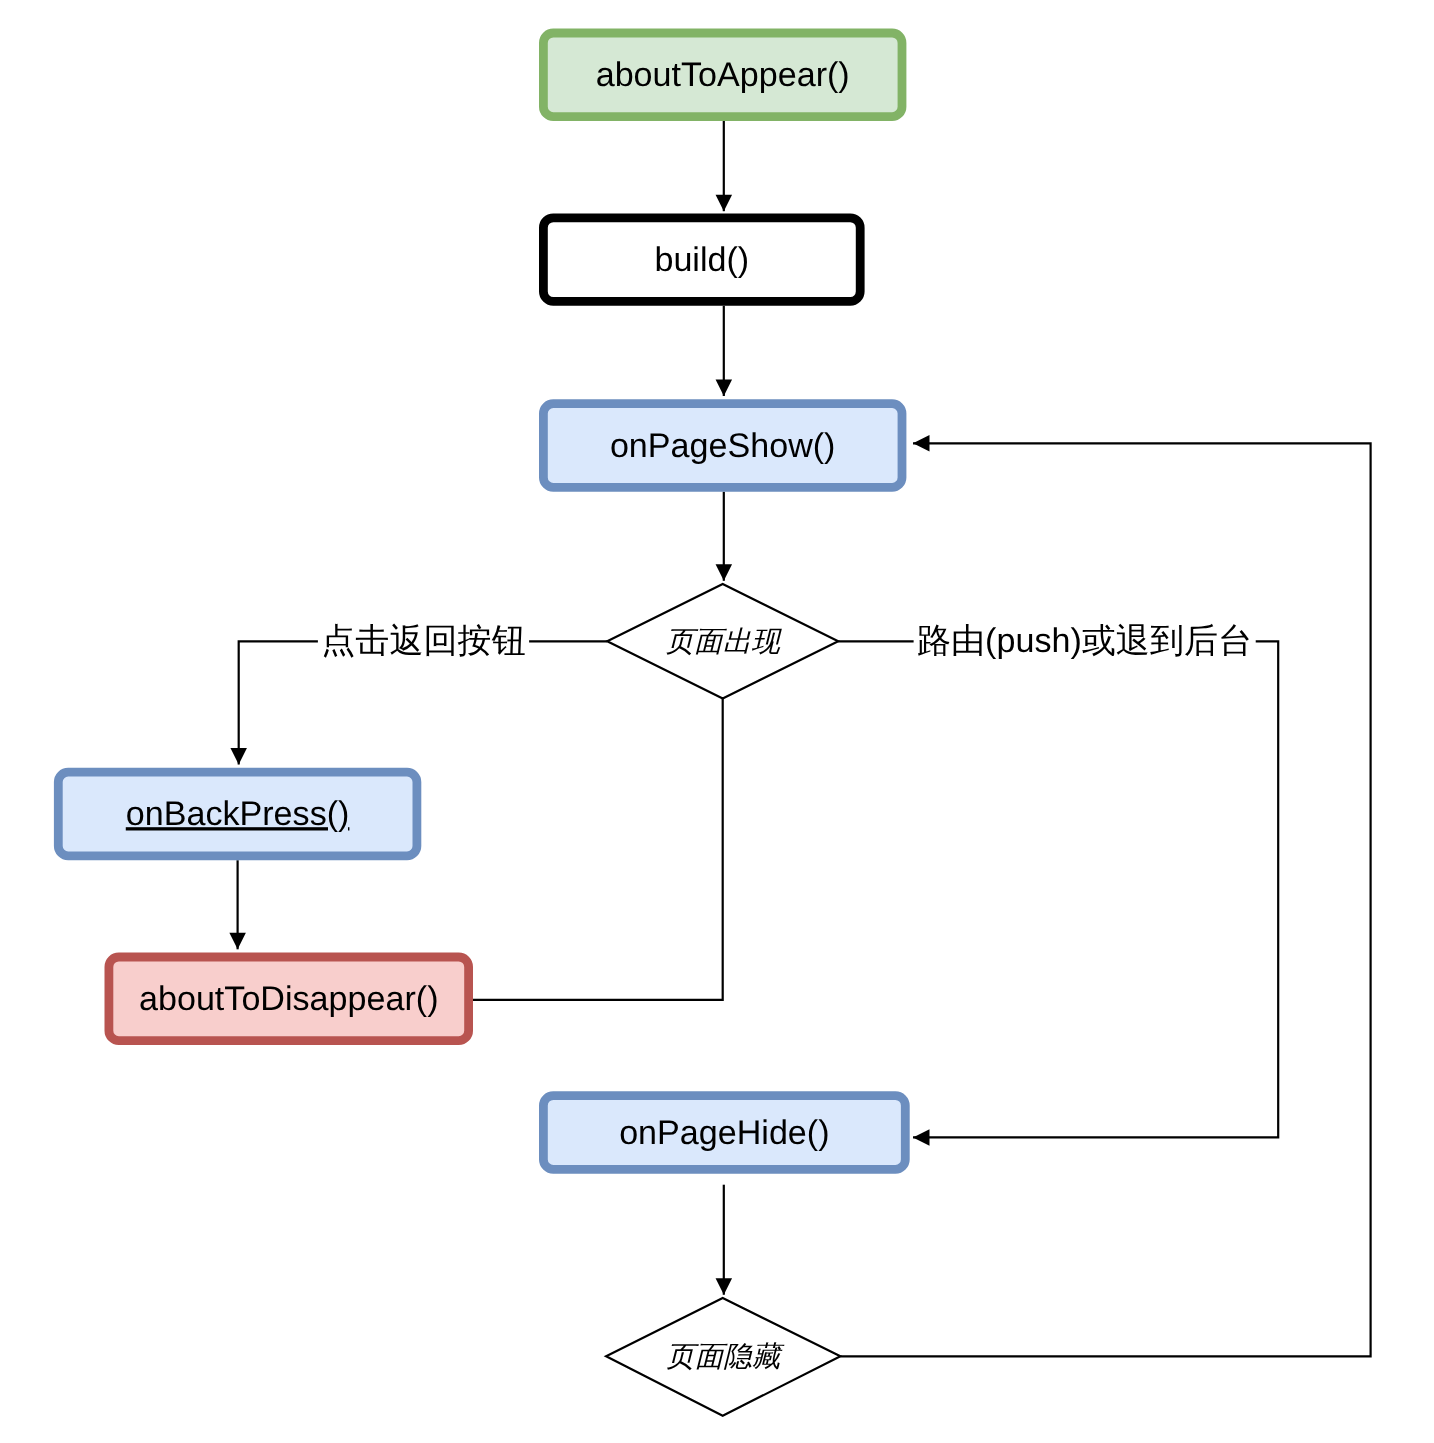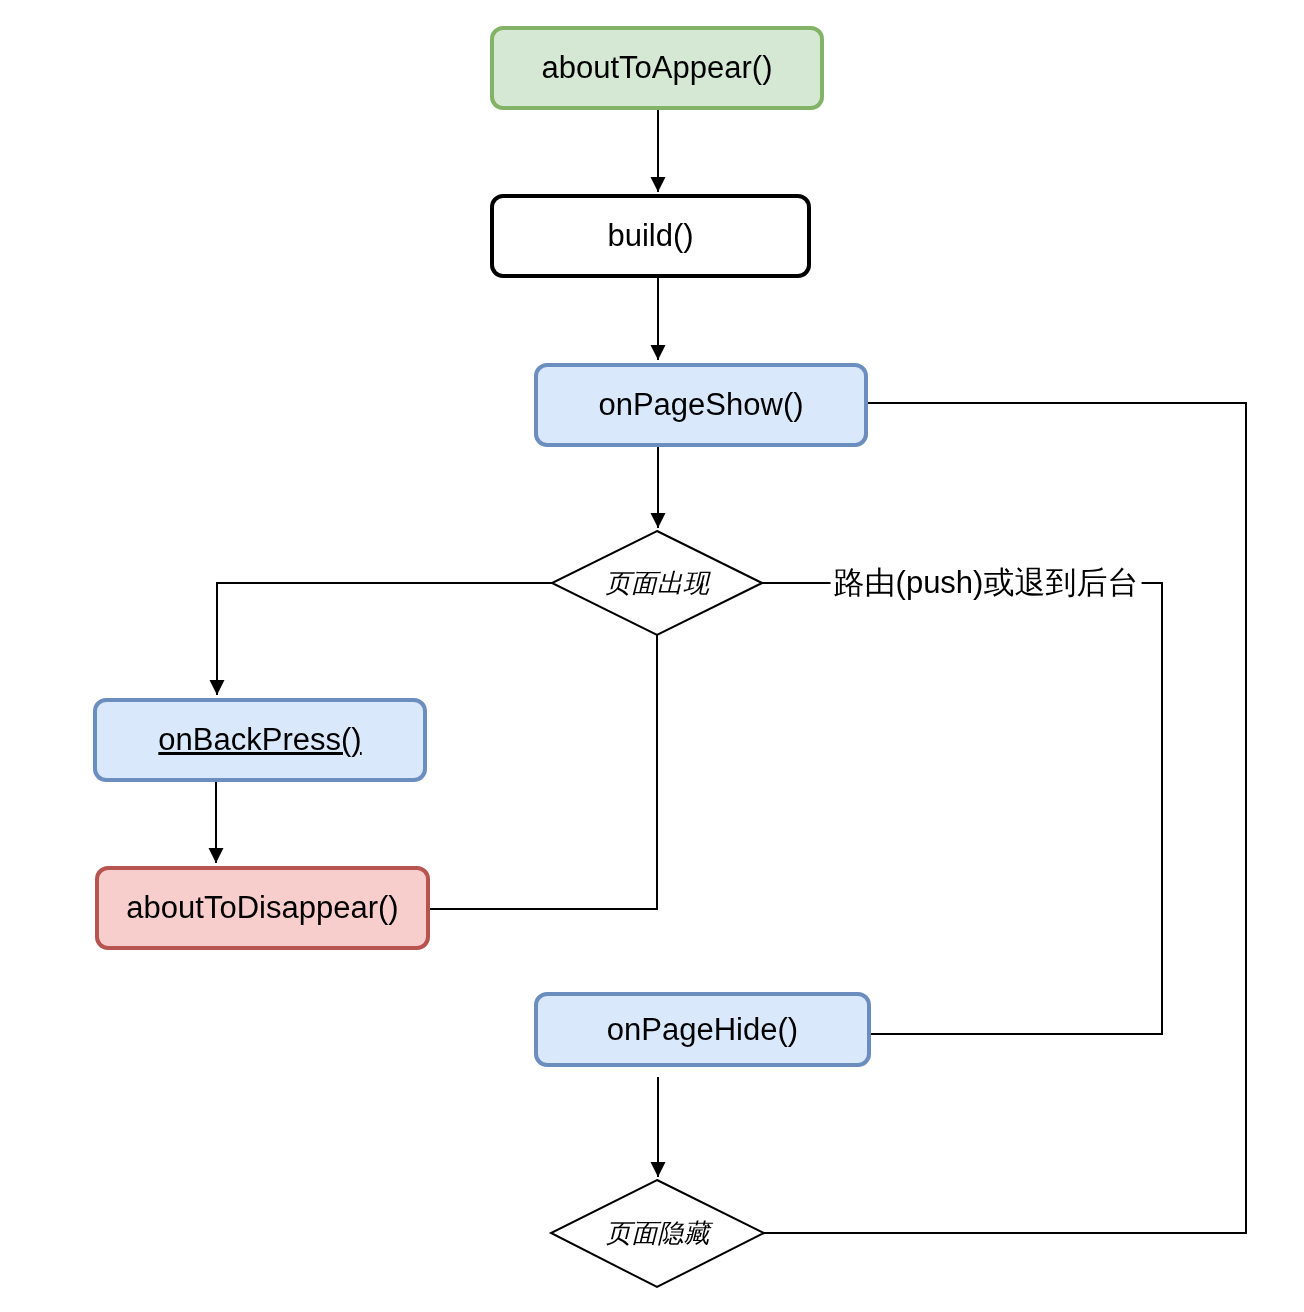--- a/index.html
+++ b/index.html
@@ -17,29 +17,29 @@
     left: 0; top: 0;
     width: 1304px; height: 1312px;
     z-index: 1;
   }
   .node {
     position: absolute;
     box-sizing: border-box;
     display: flex;
     align-items: center;
     justify-content: center;
-    border: 4px solid #701a75;
+    border: 8px solid #701a75;
     border-radius: 13px;
     font-size: 31px;
     line-height: 1.2;
     white-space: nowrap;
     z-index: 2;
   }
   .node.green { background: #d5e8d4; border-color: #82b366; }
-  .node.blue  { background: #dae8fc; border-color: #6c8ebf; margin-left: 44px; }
+  .node.blue  { background: #dae8fc; border-color: #6c8ebf; }
   .node.red   { background: #f8cecc; border-color: #b85450; }
   .node.plain { background: #ffffff; border-color: #000000; }
   .diamond-label {
     position: absolute;
     display: flex;
     align-items: center;
     justify-content: center;
     font-size: 26px;
     white-space: nowrap;
     z-index: 3;
@@ -78,32 +78,33 @@
       <path d="M764,1233 L1246,1233 L1246,403 L830,403" marker-end="url(#arrow)"></path>
     </g>
     <g stroke="#000000" stroke-width="2" fill="#ffffff">
       <polygon points="657,531 762,583 657,635 552,583"></polygon>
       <polygon points="657,1180 764,1233 657,1287 551,1233"></polygon>
     </g>
   </svg>
 
   <div class="node green" style="left:490px; top:26px; width:334px; height:84px;">aboutToAppear()</div>
 
-  <div class="node plain" style="left:490px; top:194px; width:321px; height:84px;">build()</div>
+  <div class="node plain" style="left:490px; top:194px; width:296px; height:84px;">build()</div>
 
   <div class="node blue" style="left:490px; top:363px; width:334px; height:84px;">onPageShow()</div>
 
   <div class="diamond-label" style="left:552px; top:531px; width:210px; height:104px;">页面出现</div>
 
   <div class="node blue" style="left:49px; top:698px; width:334px; height:84px;text-decoration:underline;">onBackPress()</div>
 
   <div class="node red" style="left:49px; top:866px; width:335px; height:84px;margin-left:46px;">aboutToDisappear()</div>
 
   <div class="node blue" style="left:490px; top:992px; width:337px; height:75px;">onPageHide()</div>
 
   <div class="diamond-label" style="left:551px; top:1180px; width:213px; height:107px;text-align:right;">页面隐藏</div>
 
+  <div class="edge-label" style="left:385px; top:583px;">点击返回按钮</div>
 
   <div class="edge-label" style="left:986px; top:583px;">路由(push)或退到后台</div>
 
 
 
 </div>
 
 </body></html>

